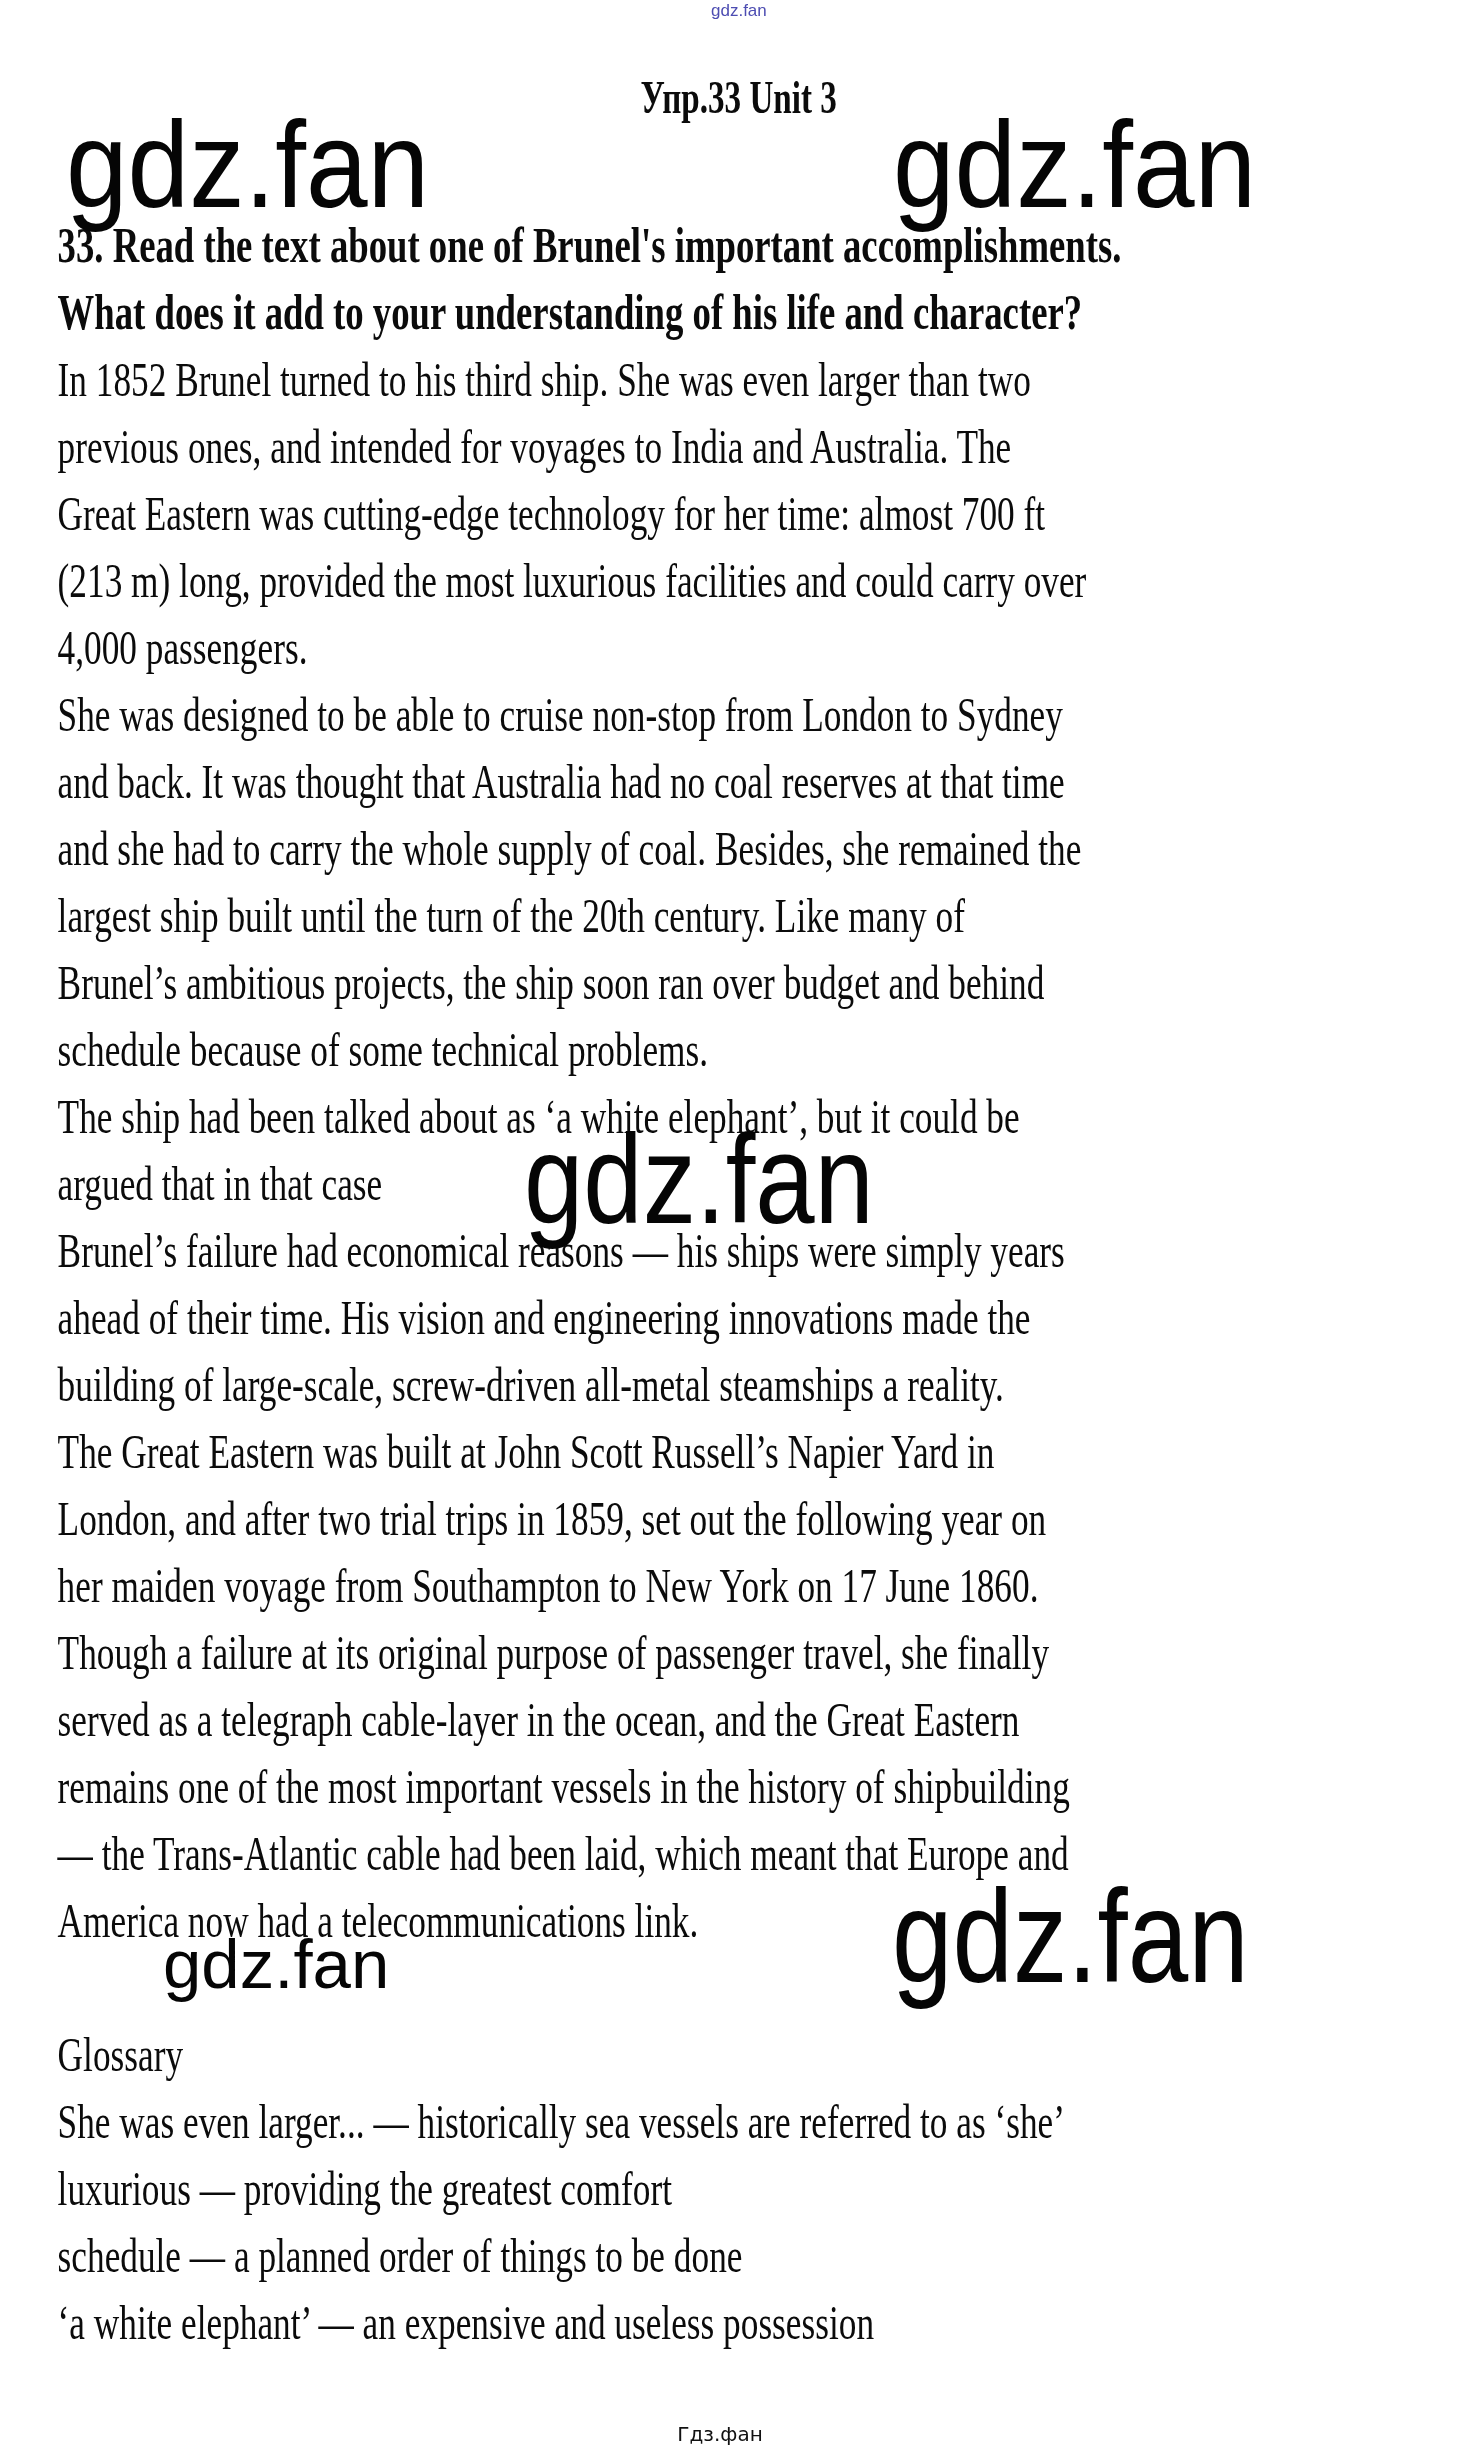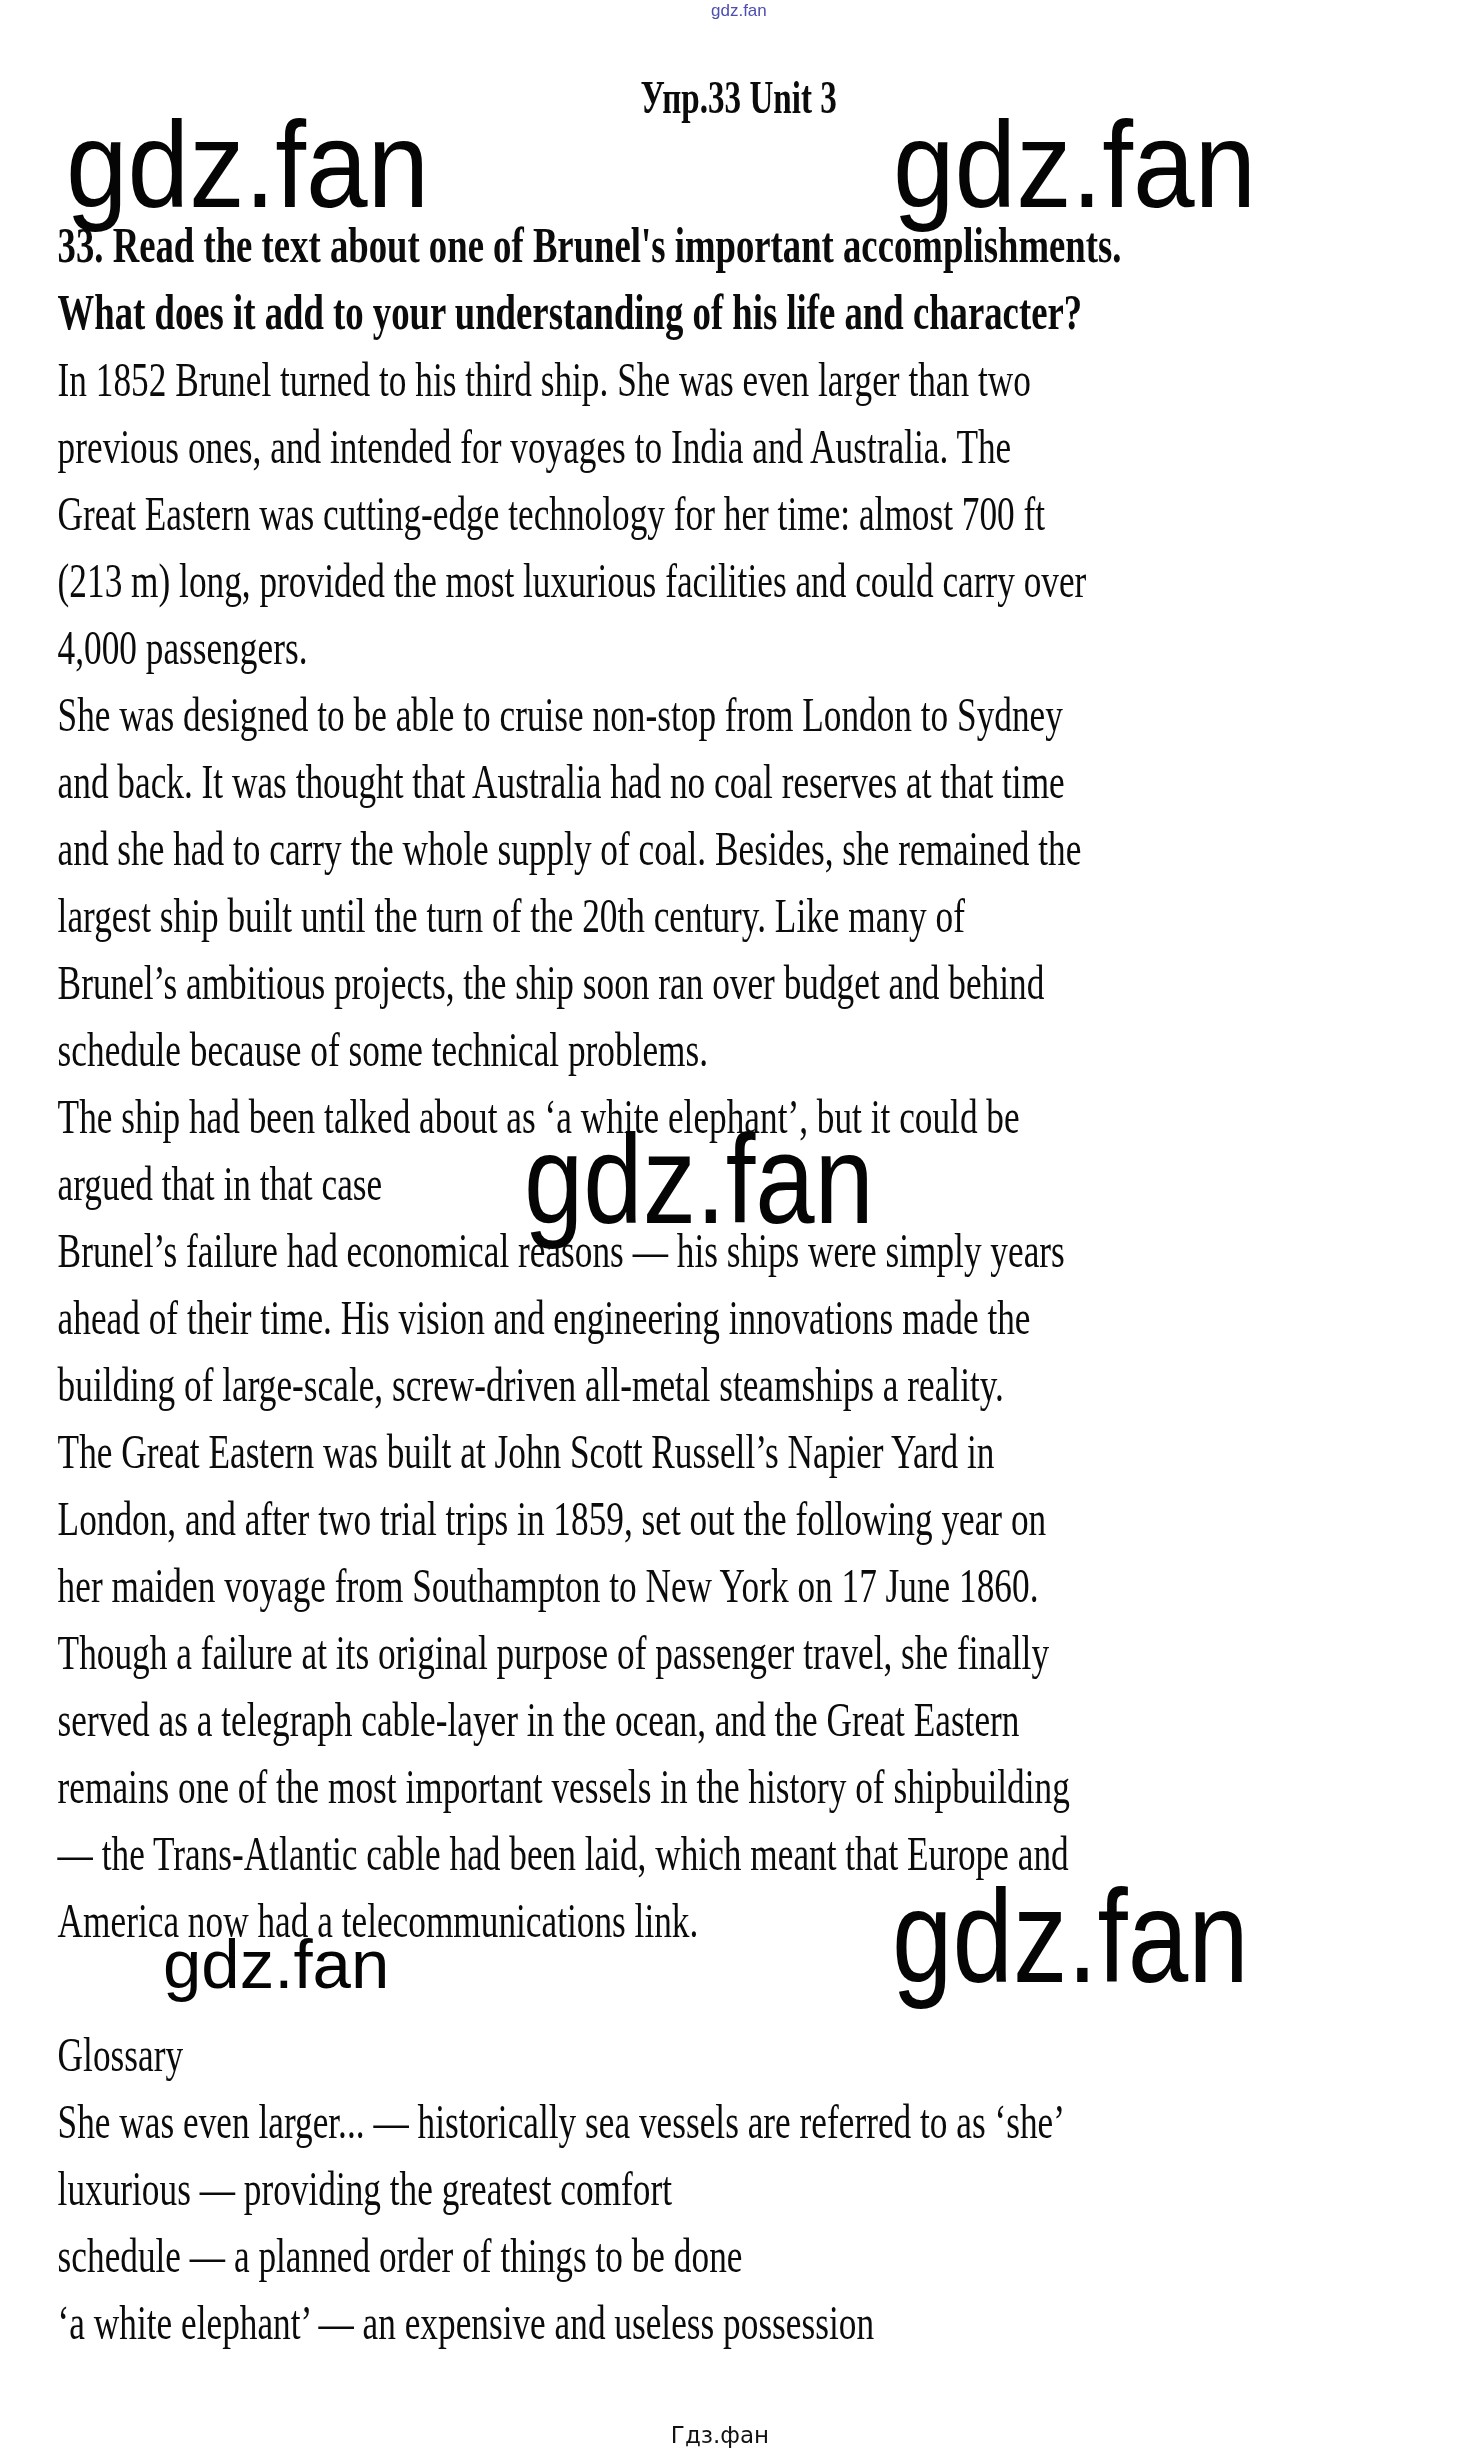--- a/index.html
+++ b/index.html
@@ -61,21 +61,21 @@
   .wm-top-right   { left: 893px; top: 103px;  font-size: 123px; transform: scaleX(0.90); }
   .wm-middle      { left: 524px;  top: 1116px; font-size: 127px; transform: scaleX(0.84); }
   .wm-bottom-right{ left: 892px; top: 1871px; font-size: 131px; transform: scaleX(0.83); }
   .wm-bottom-left { left: 163px;  top: 1930px; font-size: 69px;  transform: scaleX(1.0); }
   .footer {
     position: absolute;
     left: 0; top: 2422px;
     width: 1440px;
     text-align: center;
     font-family: "DejaVu Sans", sans-serif;
-    font-size: 23px;
+    font-size: 20px;
     color: #111111;
   }
 </style>
 </head>
 <body>
 
 <div id="screen">
 
   <div class="scaled">
     <div class="title">Упр.33 Unit 3</div>

